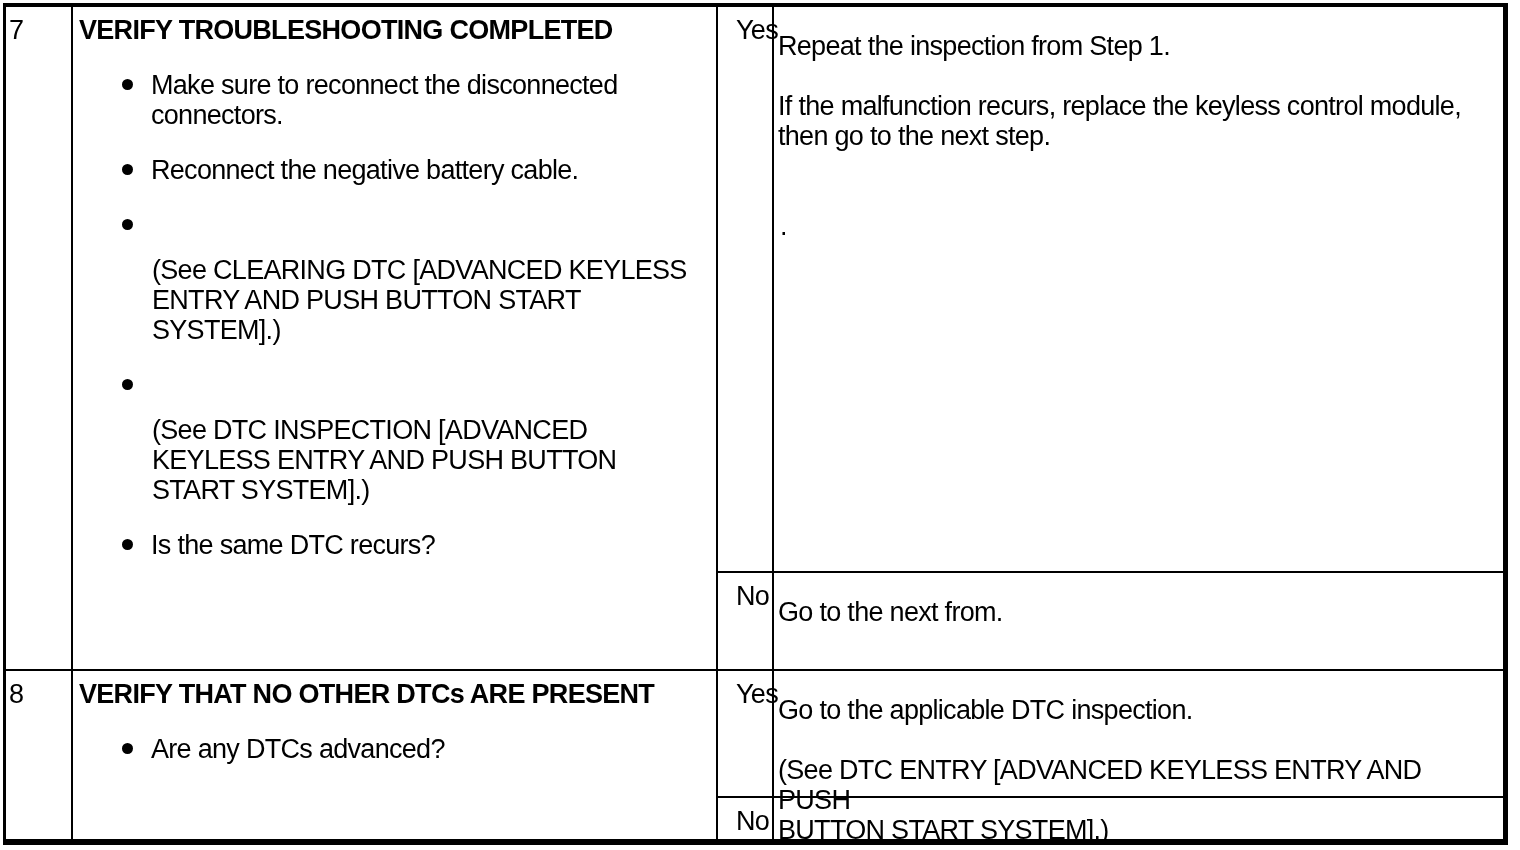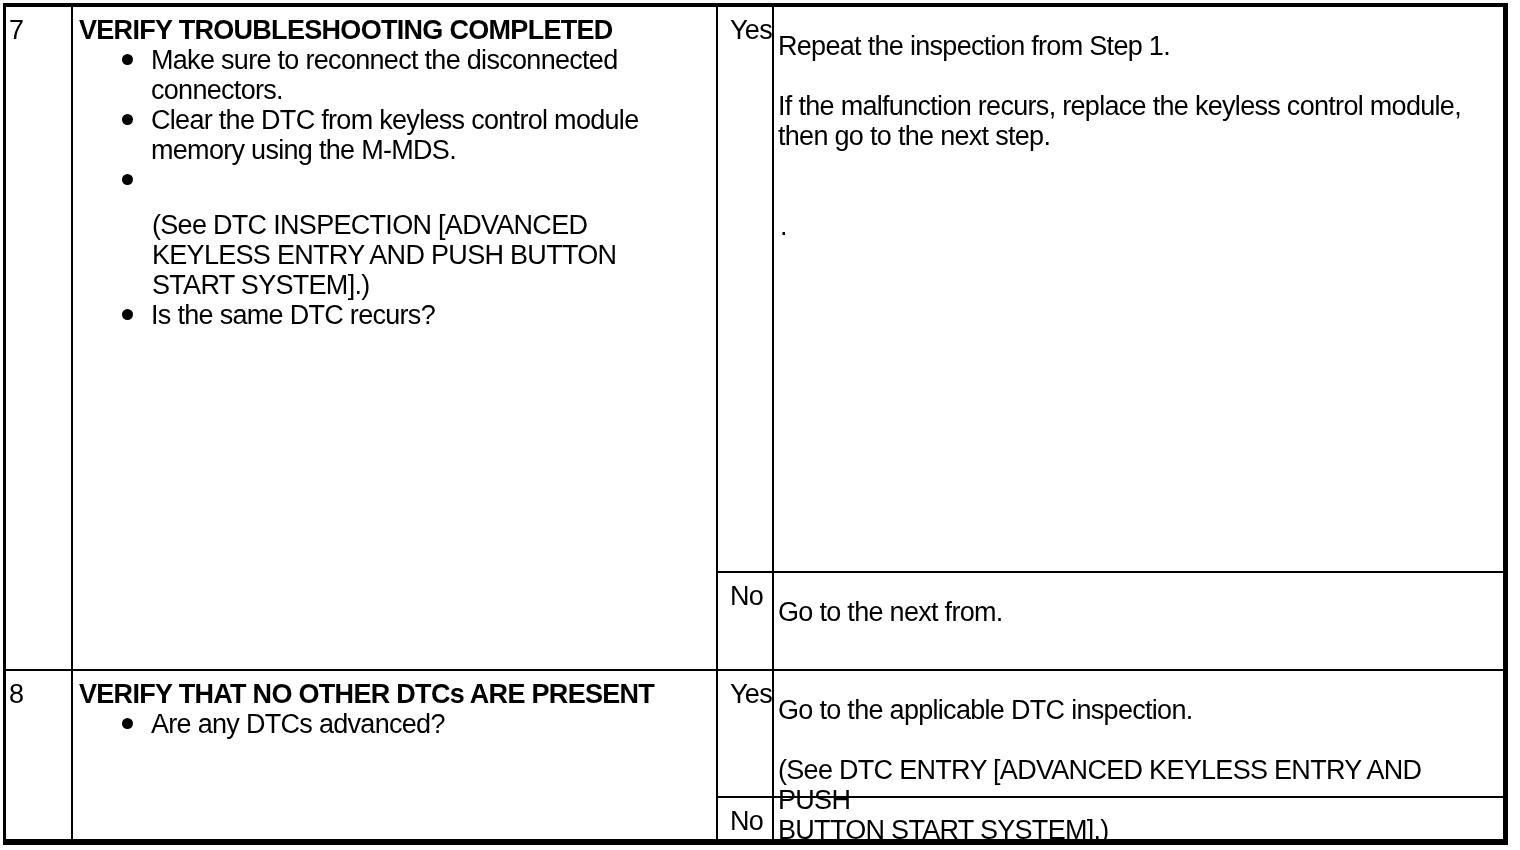--- a/index.html
+++ b/index.html
@@ -45,25 +45,25 @@
   .r2 { grid-row: 2; }
   .r3 { grid-row: 3; }
   .r4 { grid-row: 4; }
   .r12 { grid-row: 1 / 3; }
   .r34 { grid-row: 3 / 5; }
   .br { border-right: 2px solid #000; }
   .bb { border-bottom: 2px solid #000; }
 
   .step-cell   { padding: 8px 2px 0 3px; }
   .action-cell { padding: 8px 6px 12px 6px; }
-  .label-cell  { padding: 8px 2px 0 12px; }
+  .label-cell  { padding: 8px 2px 0 18px; }
   .result-cell { padding: 24px 6px 0 4px; position: relative; }
 
   .title { font-weight: bold; }
-  .item { display: flex; }
+  .item { display: flex; margin-top: 25px; }
   .dot {
     flex: none;
     width: 11px;
     height: 11px;
     border-radius: 50%;
     background: #000;
     margin: 9px 0 0 43px;
   }
   .item-text { margin-left: 18px; white-space: pre-line; }
   .note { margin-top: 25px; margin-left: 73px; white-space: pre-line; }
@@ -82,27 +82,32 @@
 
     <div class="cell action-cell c2 r12 br bb">
       <div class="title">VERIFY TROUBLESHOOTING COMPLETED</div>
 
       <div class="item">
         <span class="dot"></span>
         <div class="item-text">Make sure to reconnect the disconnected
 connectors.</div>
       </div>
 
+      <div class="item">
+        <span class="dot"></span>
+        <div class="item-text">Reconnect the negative battery cable.</div>
+      </div>
 
       <div class="item">
         <span class="dot"></span>
-        <div class="item-text">Clear the DTC from keyless control module
-memory using the M-MDS.</div>
       </div>
 
+      <div class="note">(See CLEARING DTC [ADVANCED KEYLESS
+ENTRY AND PUSH BUTTON START
+SYSTEM].)</div>
 
       <div class="item">
         <span class="dot"></span>
       </div>
 
       <div class="note">(See DTC INSPECTION [ADVANCED
 KEYLESS ENTRY AND PUSH BUTTON
 START SYSTEM].)</div>
 
       <div class="item">

